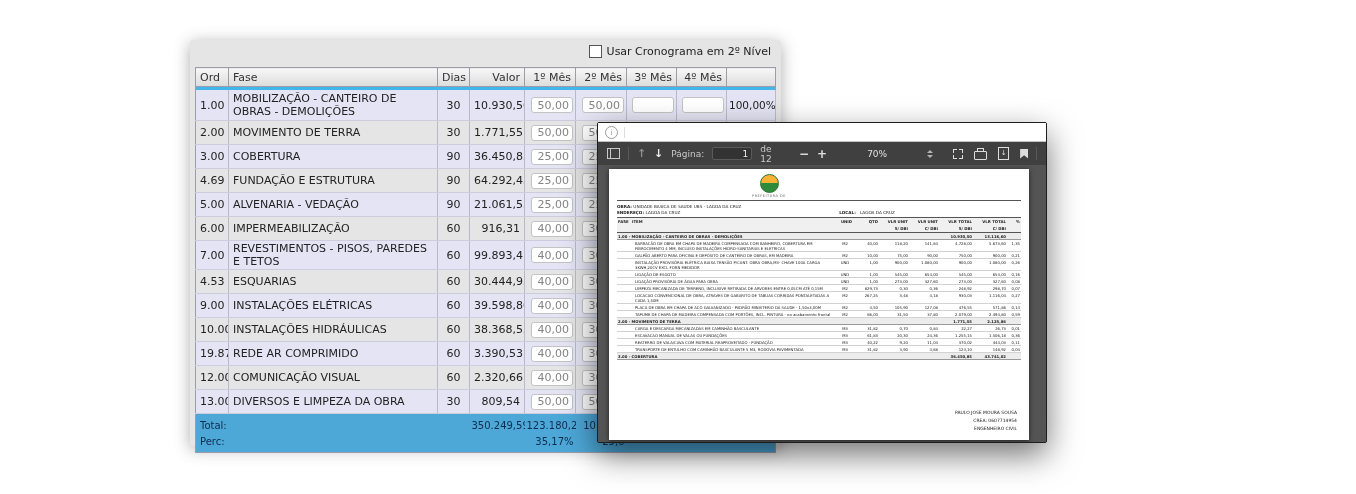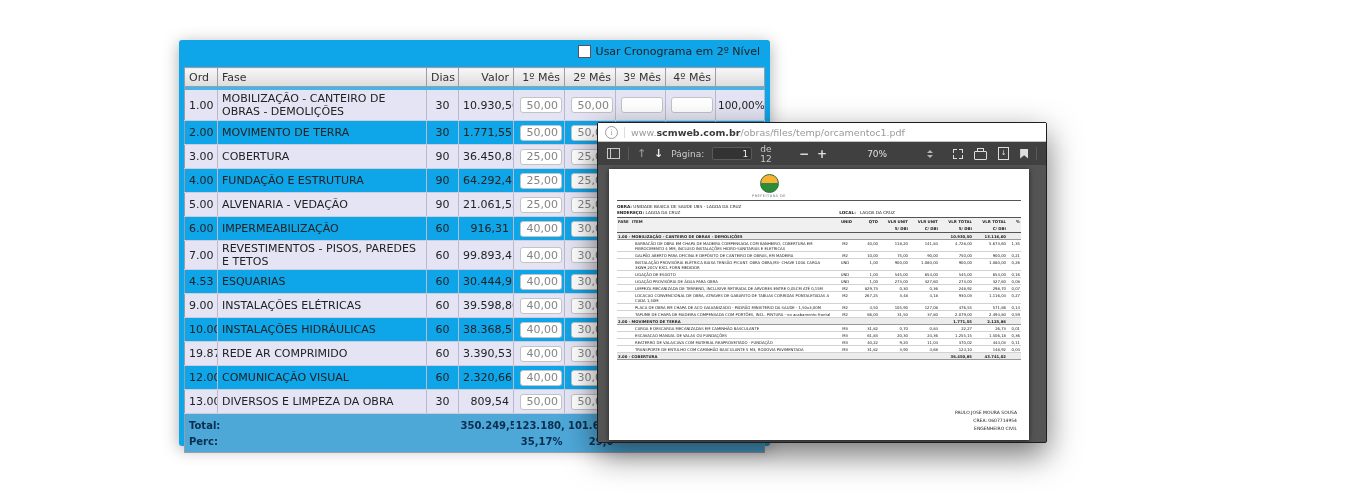--- a/index.html
+++ b/index.html
@@ -1,20 +1,20 @@
 <!DOCTYPE html>
 <html><head>
 <meta charset="utf-8">
 <style>
   html,body{margin:0;padding:0;}
   body{width:1356px;height:494px;position:relative;background:#fff;
        font-family:"DejaVu Sans","Liberation Sans",sans-serif;overflow:hidden;}
 
   
-  .card{position:absolute;left:179px;top:40px;width:591px;height:406px;background:#0ea5e9;
+  .card{position:absolute;left:190px;top:40px;width:591px;height:406px;background:#e5e5e5;
         border-radius:3px;box-shadow:0 3px 16px rgba(70,70,70,.45);}
   .chkrow{position:absolute;top:5px;right:10px;display:flex;align-items:center;gap:5px;
           font-size:11px;color:#222;cursor:default;}
   .chk{width:11px;height:11px;border:1px solid #555;background:#fff;display:inline-block;}
   table.crono{position:absolute;left:5px;top:27px;border-collapse:collapse;table-layout:fixed;
         width:580px;font-size:11px;color:#222;border:1px solid #9c9caa;}
   .crono th{background:linear-gradient(#f7f7f7,#dcdcdc);border:1px solid #9c9caa;
         font-weight:normal;text-align:left;padding:2px 4px;height:14px;color:#333;
         white-space:nowrap;overflow:hidden;}
   .crono th.r{text-align:right;}
@@ -25,21 +25,21 @@
   .crono tr.first td{height:28px;}
   .crono tbody tr td{height:21px;}
   .ord{text-align:left;margin-top:39px;}
   .dias{text-align:center;}
   .valor{text-align:right;}
   .mcell{text-align:right;padding:1px 2px !important;}
   .minput{width:42px;height:16px;border:1px solid #c3c3c3;border-radius:3px;text-align:right;
         color:#858585;font-size:11px;padding:0 3px;box-sizing:border-box;background:#fff;
         font-family:inherit;}
   .perc{text-align:right;font-size:10.5px;padding:1px 2px !important;}
-  .crono tr.totrow td{background:#4da7d7;color:#0b2e50;font-weight:bold;border:0;
+  .crono tr.totrow td{background:#4da7d7;color:#0b2e50;font-weight:normal;border:0;
         font-size:10px;white-space:nowrap;}
   .crono tr.totrow td.rr{text-align:right;padding:1px 2px;}
   .crono tr.totrow.t1 td{padding-top:4px;height:14px;}
   .crono tr.totrow.t2 td{padding-bottom:4px;height:14px;}
 
   
   .pdfwin{position:absolute;left:597px;top:122px;width:450px;height:321px;background:#3f3f3f;
         border:1px solid #1e1e1e;border-radius:2px;box-shadow:0 12px 32px rgba(0,0,0,.55);
         box-sizing:border-box;}
   .urlbar{height:18px;background:#fff;display:flex;align-items:center;gap:6px;padding:0 7px;
@@ -184,21 +184,21 @@
             <td class="fase">COBERTURA</td>
             <td class="dias">90</td>
             <td class="valor">36.450,85</td>
             <td class="mcell"><input class="minput" value="25,00" style=""></td>
             <td class="mcell"><input class="minput" value="25,00" style=""></td>
             <td class="mcell"><input class="minput" style=""></td>
             <td class="mcell"><input class="minput" style=""></td>
             <td class="perc"></td>
           </tr>
           <tr>
-            <td class="ord">4.00</td>
+            <td class="ord">4.69</td>
             <td class="fase">FUNDAÇÃO E ESTRUTURA</td>
             <td class="dias">90</td>
             <td class="valor">64.292,43</td>
             <td class="mcell"><input class="minput" value="25,00" style=""></td>
             <td class="mcell"><input class="minput" value="25,00" style=""></td>
             <td class="mcell"><input class="minput" style=""></td>
             <td class="mcell"><input class="minput" style=""></td>
             <td class="perc"></td>
           </tr>
           <tr class="alt">
@@ -315,21 +315,20 @@
             <td colspan="3"></td>
           </tr>
         </tbody>
     </table>
   </section>
 
   <section class="pdfwin">
     <div class="urlbar">
       <span class="infoicon"></span>
       <span class="urlsep"></span>
-      <span class="url"><span>www.</span><b>scmweb.com.br</b><span>/obras/files/temp/orcamentoc1.pdf</span></span>
     </div>
     <div class="pdfbar">
       <span class="sidebaricon">
           <i></i>
         </span>
       <span class="sep"></span>
       <span class="arrow dim">↑</span>
       <span class="arrow">↓</span>
       <span class="pl">Página:</span>
       <input class="pageinput" value="1" style="">

